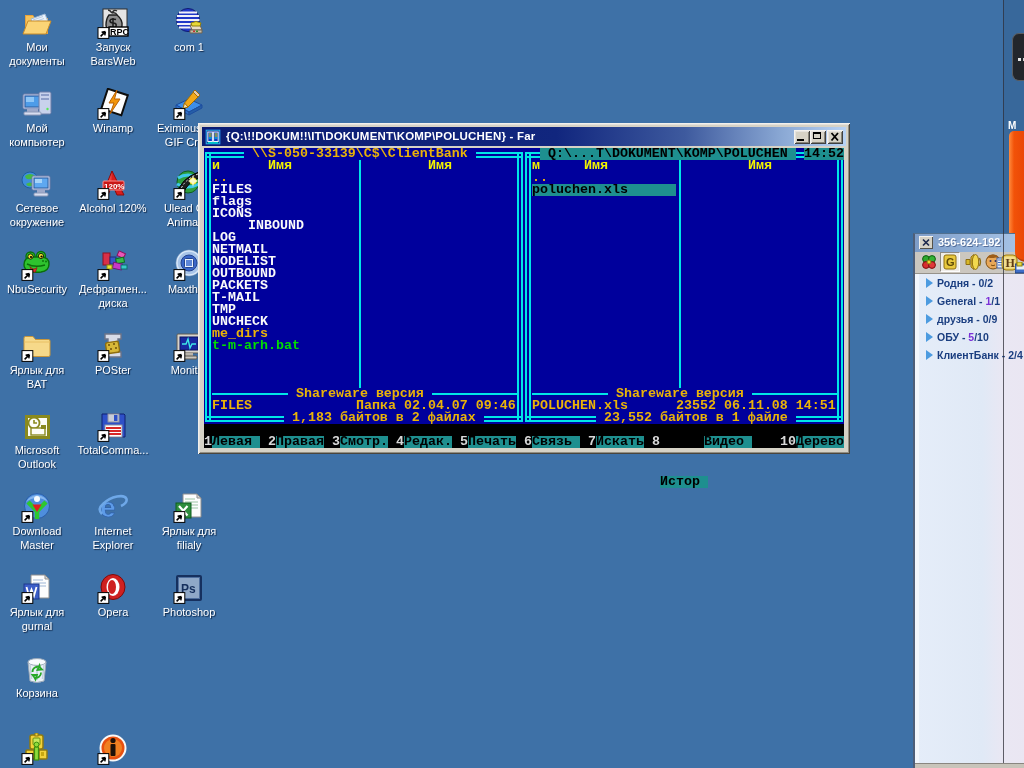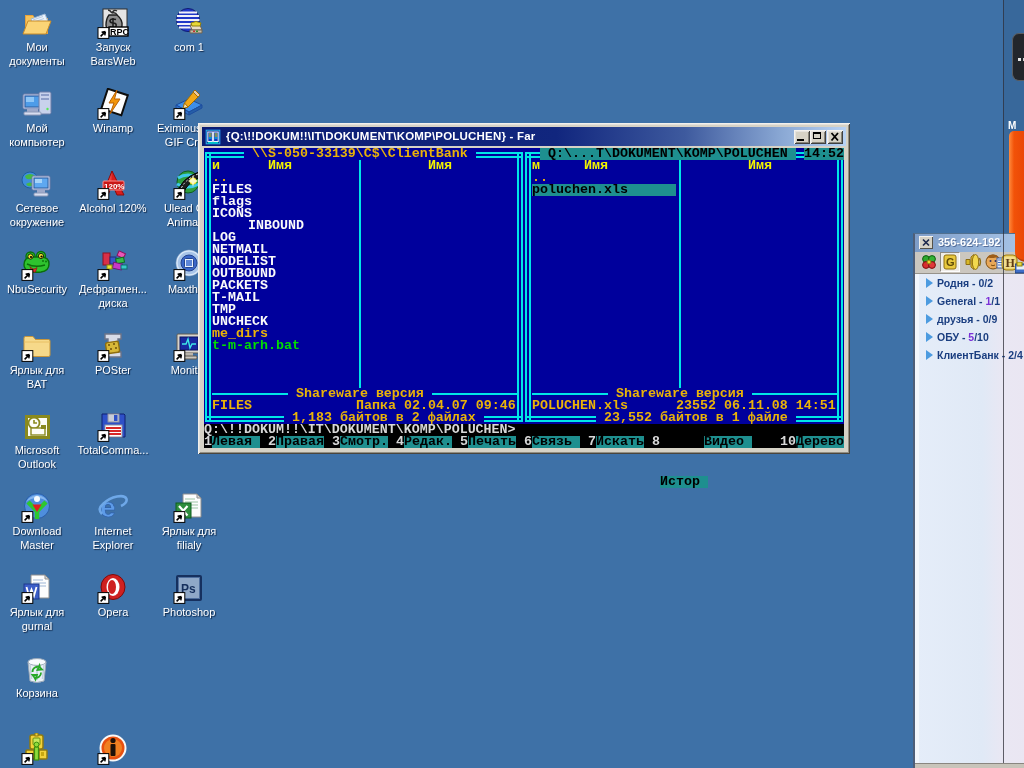--- a/index.html
+++ b/index.html
@@ -440,21 +440,20 @@
 <span class="cs cy" style="left:328px;top:24px;">..</span>
 <span class="cs bt" style="left:328px;top:36px;">poluchen.xls      </span>
 <span class="cs cy bn" style="left:84.0px;top:240px;"> Shareware версия </span>
 <span class="cs cy bn" style="left:404.0px;top:240px;"> Shareware версия </span>
 <span class="cs cy" style="left:8px;top:252px;">FILES</span>
 <span class="cs cy" style="left:152px;top:252px;">Папка 02.04.07 09:46</span>
 <span class="cs cy" style="left:328px;top:252px;">POLUCHEN.xls</span>
 <span class="cs cy" style="left:472px;top:252px;">23552 06.11.08 14:51</span>
 <span class="cs cy bn" style="left:80px;top:264px;"> 1,183 байтов в 2 файлах </span>
 <span class="cs cy bn" style="left:392px;top:264px;"> 23,552 байтов в 1 файле </span>
-<span class="cs gy" style="left:0px;top:276px;">Q:\!!DOKUM!!\IT\DOKUMENT\KOMP\POLUCHEN&gt;</span>
 <span class="cs gy" style="left:0px;top:288px;">1</span>
 <span class="cs bt" style="left:8px;top:288px;">Левая </span>
 <span class="cs gy" style="left:64px;top:288px;">2</span>
 <span class="cs bt" style="left:72px;top:288px;">Правая</span>
 <span class="cs gy" style="left:128px;top:288px;">3</span>
 <span class="cs bt" style="left:136px;top:288px;">Смотр.</span>
 <span class="cs gy" style="left:192px;top:288px;">4</span>
 <span class="cs bt" style="left:200px;top:288px;">Редак.</span>
 <span class="cs gy" style="left:256px;top:288px;">5</span>
 <span class="cs bt" style="left:264px;top:288px;">Печать</span>

